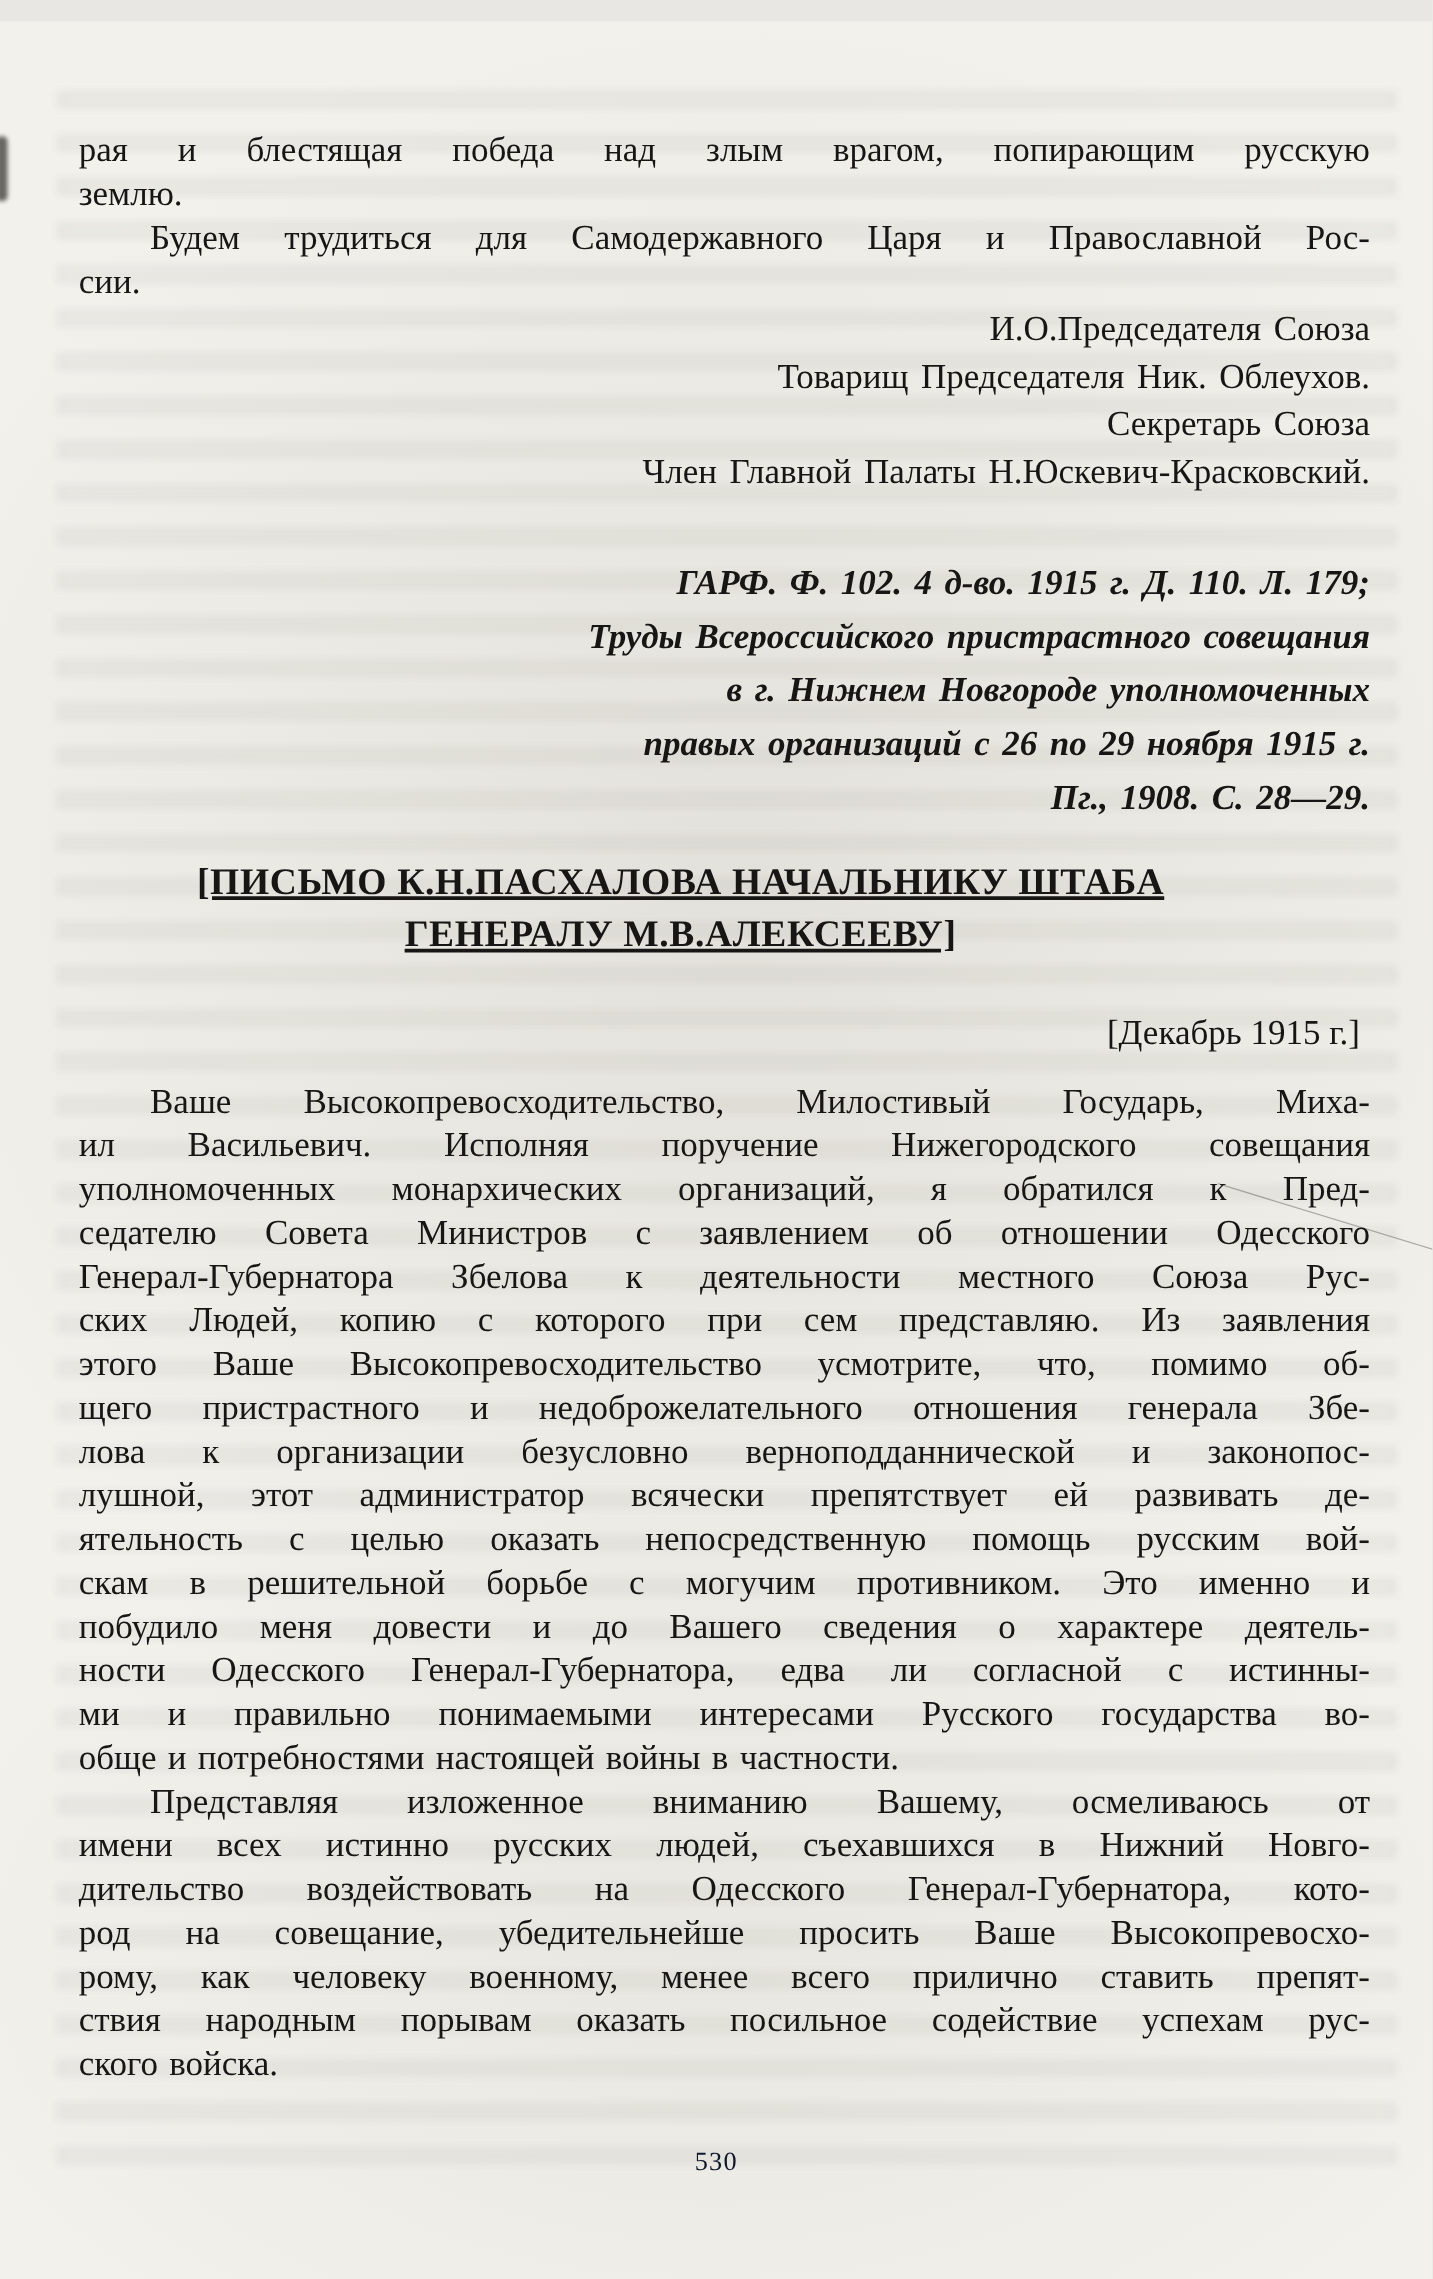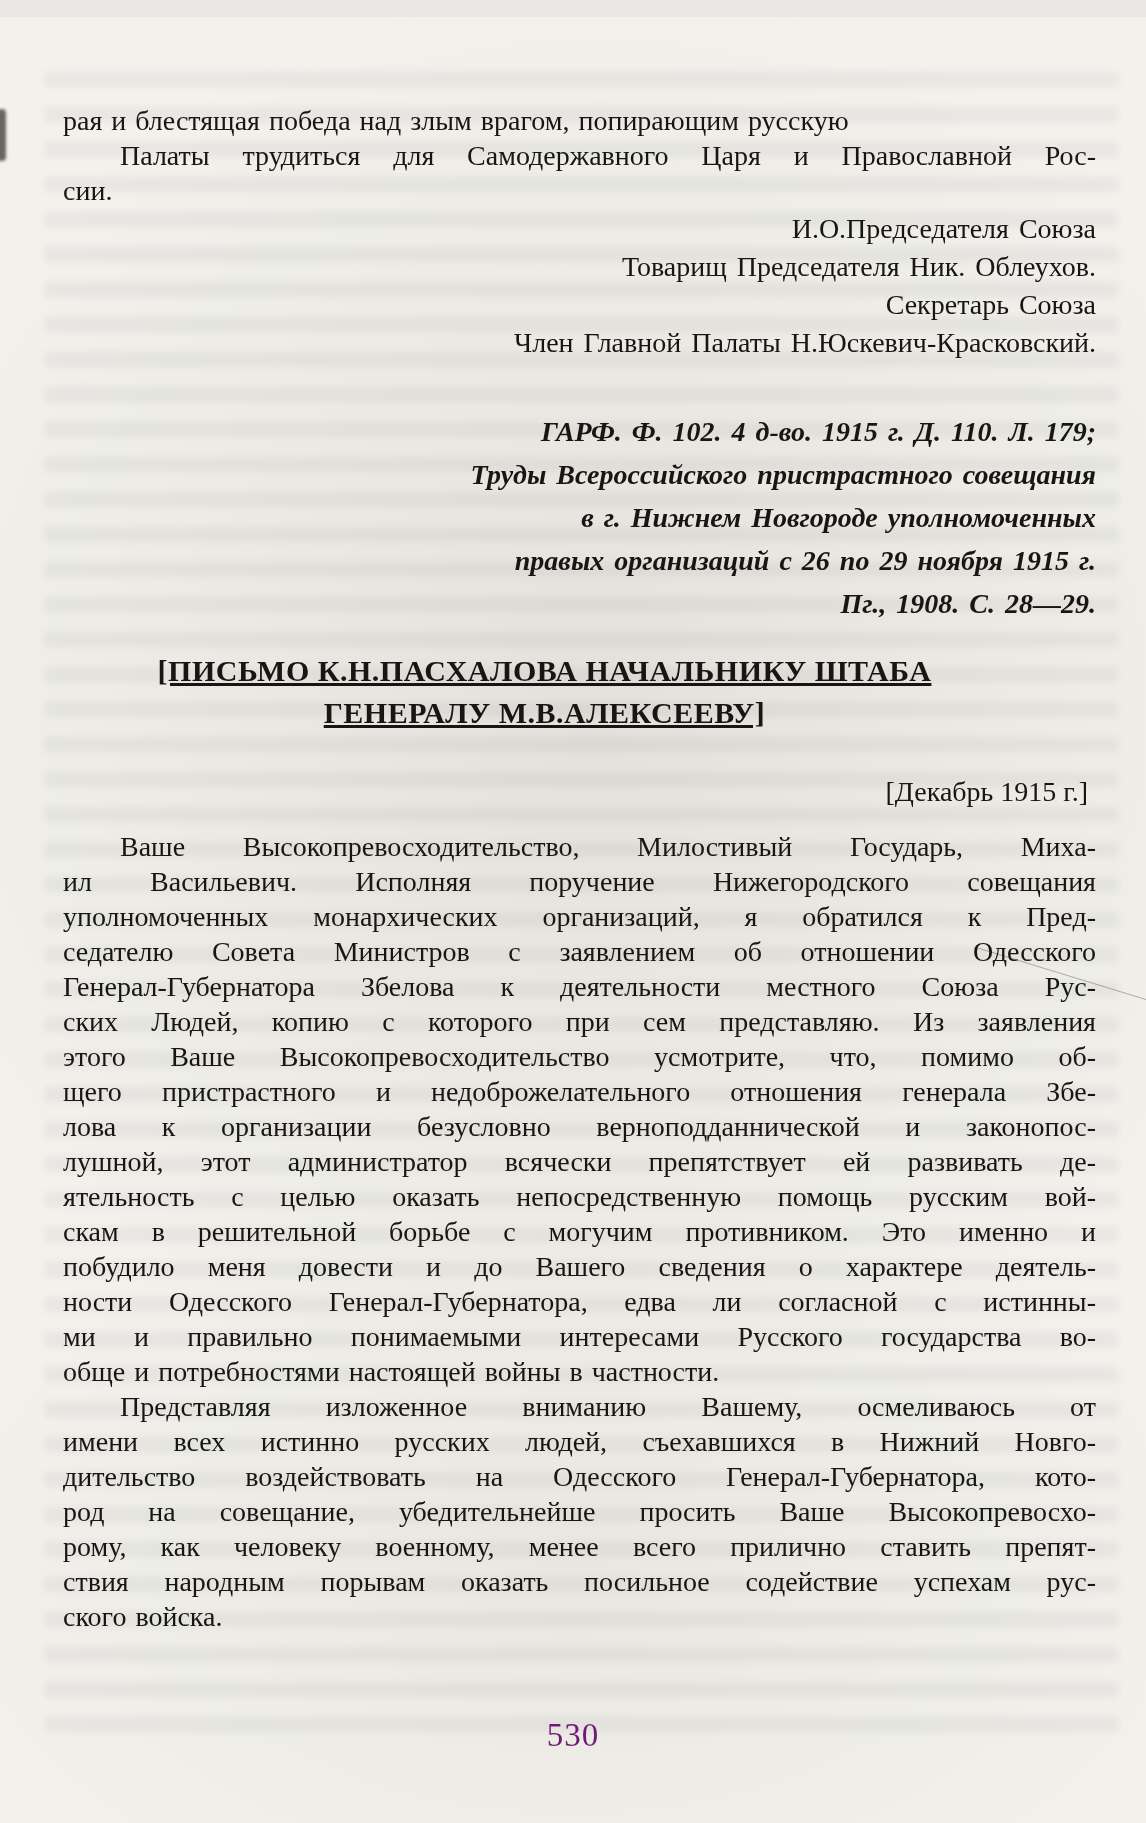--- a/index.html
+++ b/index.html
@@ -134,44 +134,45 @@
   .letter-body {
     margin-top: 20px;
   }
 
   .page-number {
     position: absolute;
     top: 1700px;
     left: 0;
     width: 100%;
     text-align: center;
-    font-size: 33px;
+    font-size: 21px;
     letter-spacing: 1px;
-    color: #701a75;
+    color: #0f172a;
   }
 </style>
 </head>
 <body>
 
 <div class="page">
 
   <div class="bleed"></div>
   <div class="edge-smudge"></div>
   <div class="scratch"></div>
 
   <main class="text-column">
 
     <section>
 
       <div class="para noindent">
           <div class="line">рая и блестящая победа над злым врагом, попирающим русскую</div>
+          <div class="line">землю.</div>
         </div>
 
       <div class="para indent">
-          <div class="line">Палаты трудиться для Самодержавного Царя и Православной Рос-</div>
+          <div class="line">Будем трудиться для Самодержавного Царя и Православной Рос-</div>
           <div class="line">сии.</div>
         </div>
 
       <div class="sig-block">
           <div class="sig-line">И.О.Председателя Союза</div>
           <div class="sig-line">Товарищ Председателя Ник. Облеухов.</div>
           <div class="sig-line">Секретарь Союза</div>
           <div class="sig-line">Член Главной Палаты Н.Юскевич-Красковский.</div>
         </div>
 

